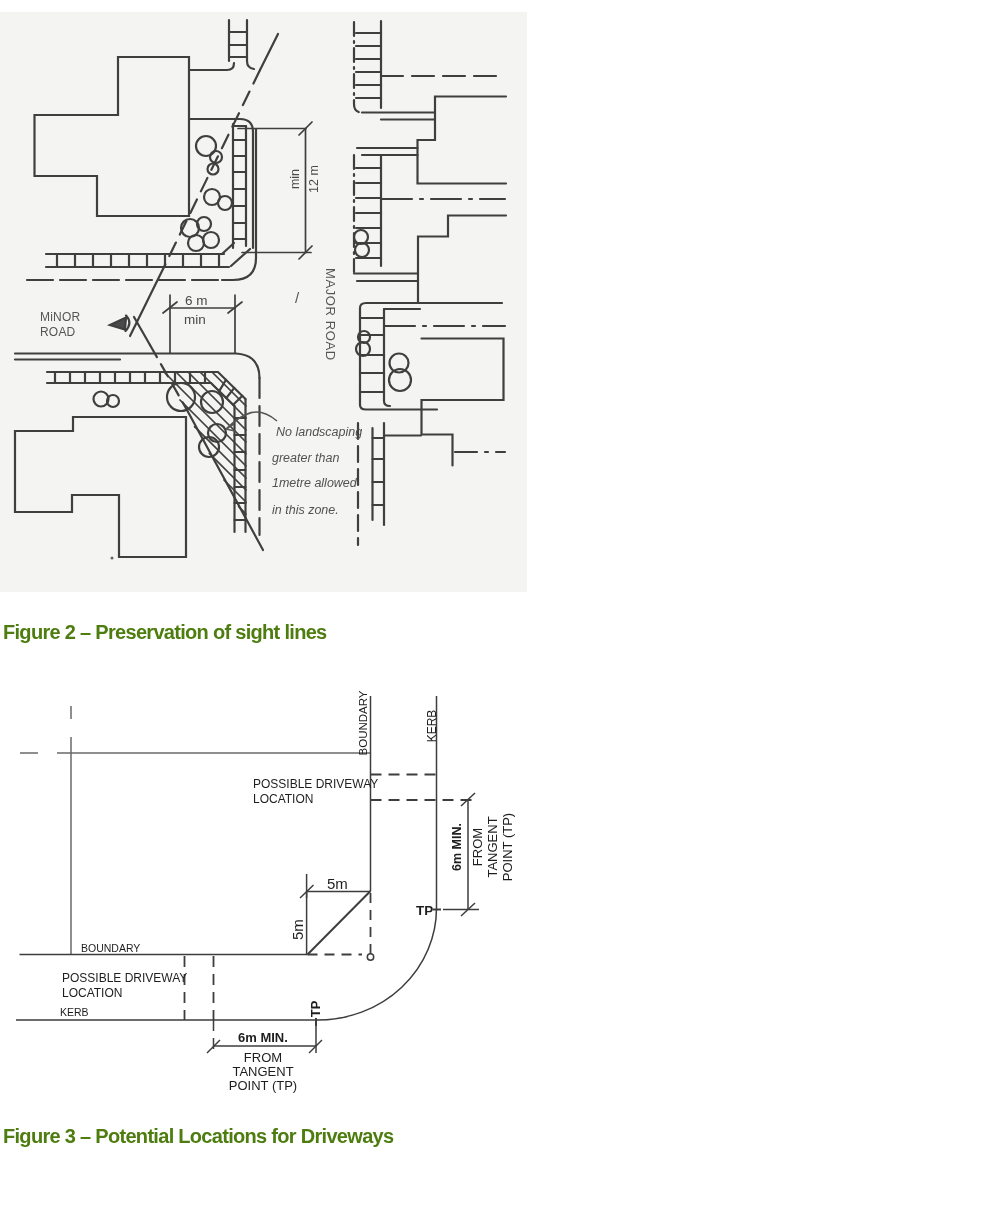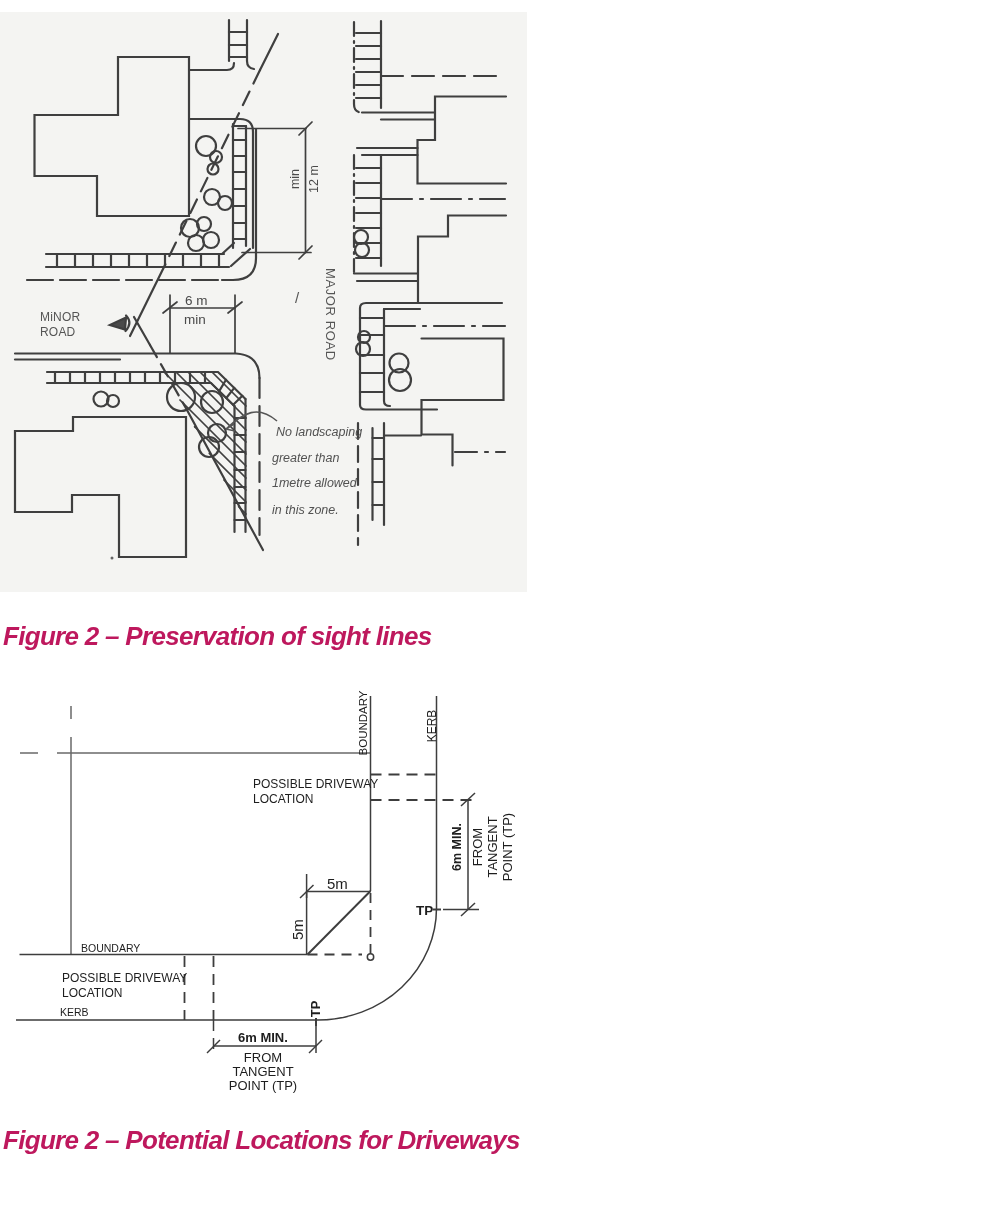--- a/index.html
+++ b/index.html
@@ -1,18 +1,18 @@
 <!DOCTYPE html>
 <html><head>
 <meta charset="utf-8">
 <style>
   html,body{margin:0;padding:0;background:#ffffff;width:1000px;height:1212px;overflow:hidden;
     font-family:"Liberation Sans", sans-serif;}
   .abs{position:absolute;}
-  .cap{position:absolute;font-weight:bold;color:#be185d;font-size:26px;letter-spacing:-0.7px;font-style:italic;}
+  .cap{position:absolute;font-weight:bold;color:#4d7c0f;font-size:20px;letter-spacing:-0.7px;}
 </style>
 </head>
 <body>
 
 <div class="abs" style="left:0;top:0;width:540px;height:604px;">
 <svg width="540" height="604" viewBox="0 0 540 604" style="filter:blur(0.5px);">
 
   <rect x="0" y="12" width="527" height="580" fill="#f4f4f2"></rect>
   <g stroke="#3f3f3f" stroke-width="2.2" fill="none" stroke-linecap="round">
 
@@ -358,13 +358,13 @@
 
 <g font-size="13" text-anchor="middle" fill="#1e1e1e" stroke="none">
 <text fill="#1e1e1e" stroke="none" x="263" y="1062">FROM</text>
 <text fill="#1e1e1e" stroke="none" x="263" y="1076">TANGENT</text>
 <text fill="#1e1e1e" stroke="none" x="263" y="1090">POINT (TP)</text>
 </g>
   </g>
 </svg>
 </div>
 
-<div class="cap" style="left:3px;top:1125px;">Figure 2 – Potential Locations for Driveways</div>
+<div class="cap" style="left:3px;top:1125px;">Figure 3 – Potential Locations for Driveways</div>
 
 </body></html>

